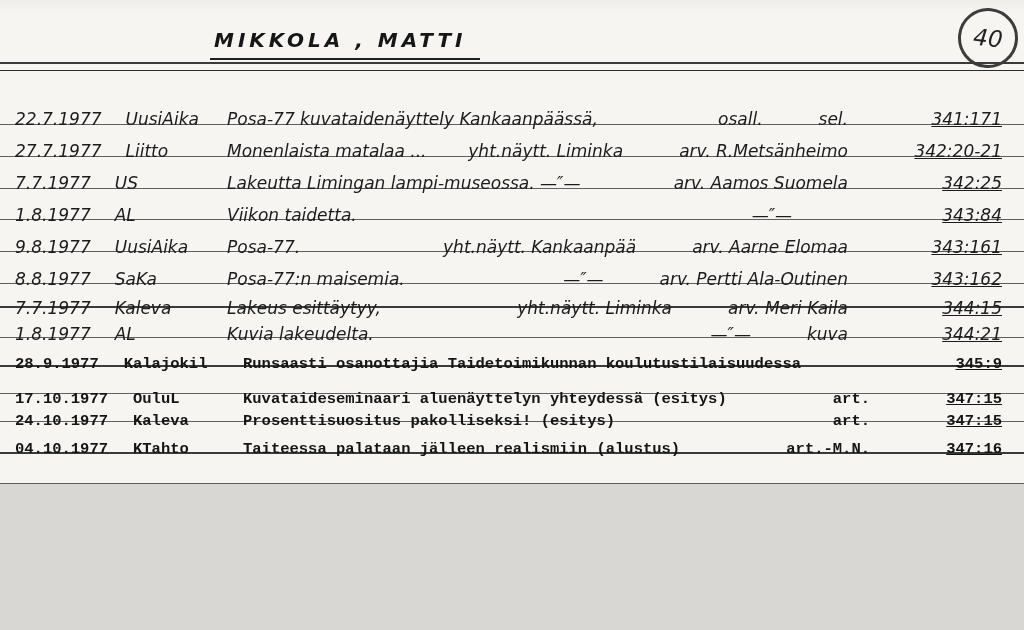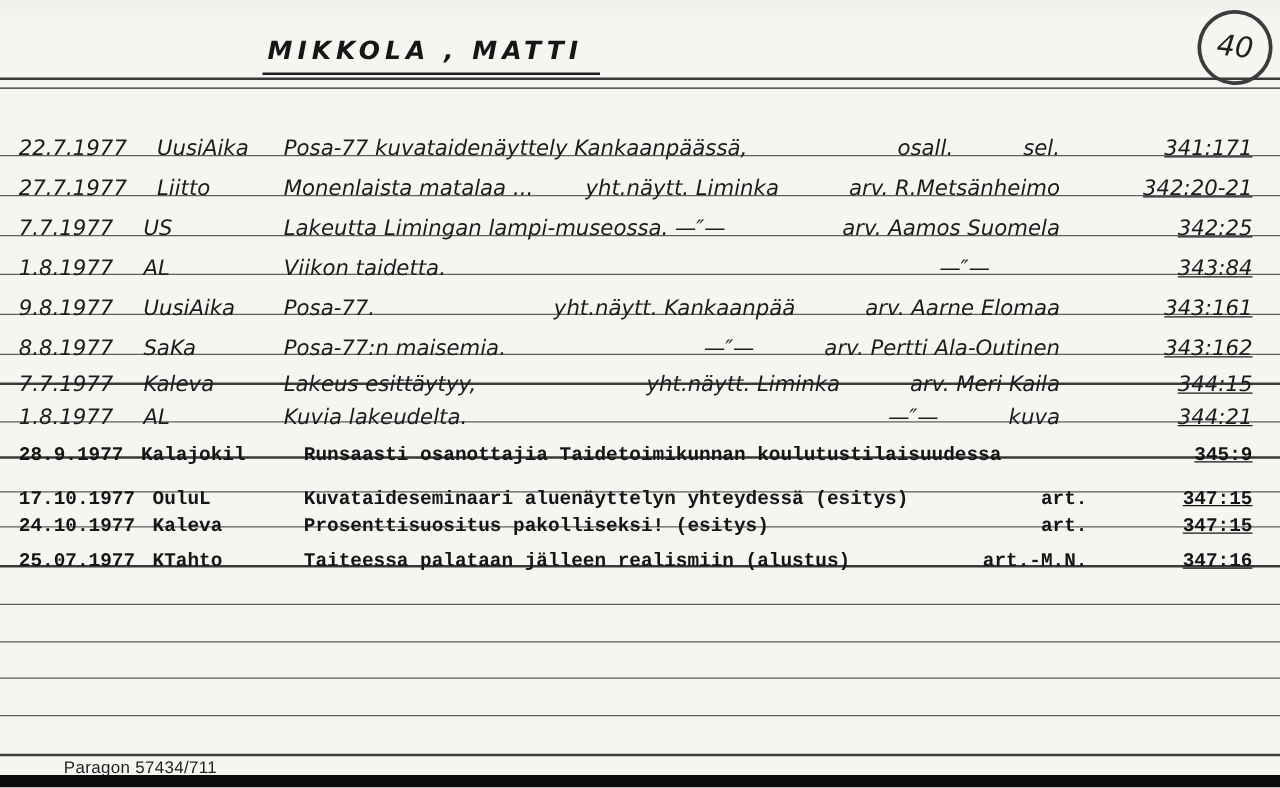--- a/index.html
+++ b/index.html
@@ -1,17 +1,17 @@
 <!DOCTYPE html>
 <html><head>
 <meta charset="utf-8">
 <style>
   html,body { margin:0; padding:0; background:#d8d7d3; }
   .card {
-    position:relative; width:1024px; height:630px; margin:0 auto;
+    position:relative; width:1024px; height:484px; margin:0 auto;
     background:linear-gradient(#efeeea, #f6f5f1 14px);
     overflow:hidden;
     font-family:"Liberation Sans", sans-serif;
   }
   .rule { position:absolute; left:0; right:0; background:#5f5f5f; height:1px; }
   .rule.dark { background:#2c2c2c; }
   .rule.thick { height:2px; background:#3a3a3a; }
 
   .page-title {
     position:absolute; top:28px; left:210px;
@@ -31,21 +31,21 @@
   .row {
     position:absolute; left:15px; right:22px; height:30px;
     display:flex; align-items:baseline; white-space:nowrap;
   }
   .hand { font-family:"DejaVu Sans", sans-serif; font-style:italic;
           font-size:17px; color:#1c1c1c; }
   .typed { font-family:"Liberation Mono","DejaVu Sans Mono", monospace;
            font-size:15.5px; font-weight:600; color:#151515; }
 
   .c-date-wrap { flex:0 0 212px; display:flex; gap:24px; overflow:hidden; }
-  .typed .c-date-wrap { flex-basis:228px; gap:14px; }
+  .typed .c-date-wrap { flex-basis:228px; gap:25px; }
   .c-title { flex:1 1 auto; overflow:hidden;margin-top:13px; }
   .c-note { flex:0 0 auto; margin-right:56px; }
   .c-credit { flex:0 0 auto; margin-right:22px; }
   .c-ref { flex:0 0 132px; text-align:right;text-decoration:underline; }
   .typed .c-ref { flex-basis:110px; }
 
   .footer-brand {
     position:absolute; top:606px; left:17px;
     font-size:13.5px; color:#1d1d1d; letter-spacing:0.3px;margin-left:34px;
   }
@@ -190,21 +190,21 @@
         <span>24.10.1977</span>
         <span>Kaleva</span>
       </span>
     <span class="c-title">Prosenttisuositus pakolliseksi! (esitys)</span>
     <span class="c-note"></span>
     <span class="c-credit">art.</span>
     <span class="c-ref">347:15</span>
   </div>
   <div class="row typed" style="top:427px">
     <span class="c-date-wrap">
-        <span>25.07.1977</span>
+        <span>04.10.1977</span>
         <span>KTahto</span>
       </span>
     <span class="c-title">Taiteessa palataan jälleen realismiin (alustus)</span>
     <span class="c-note"></span>
     <span class="c-credit">art.-M.N.</span>
     <span class="c-ref">347:16</span>
   </div>
 
   <div class="footer-brand">Paragon 57434/711</div>
   <div class="bottom-bar"></div>

